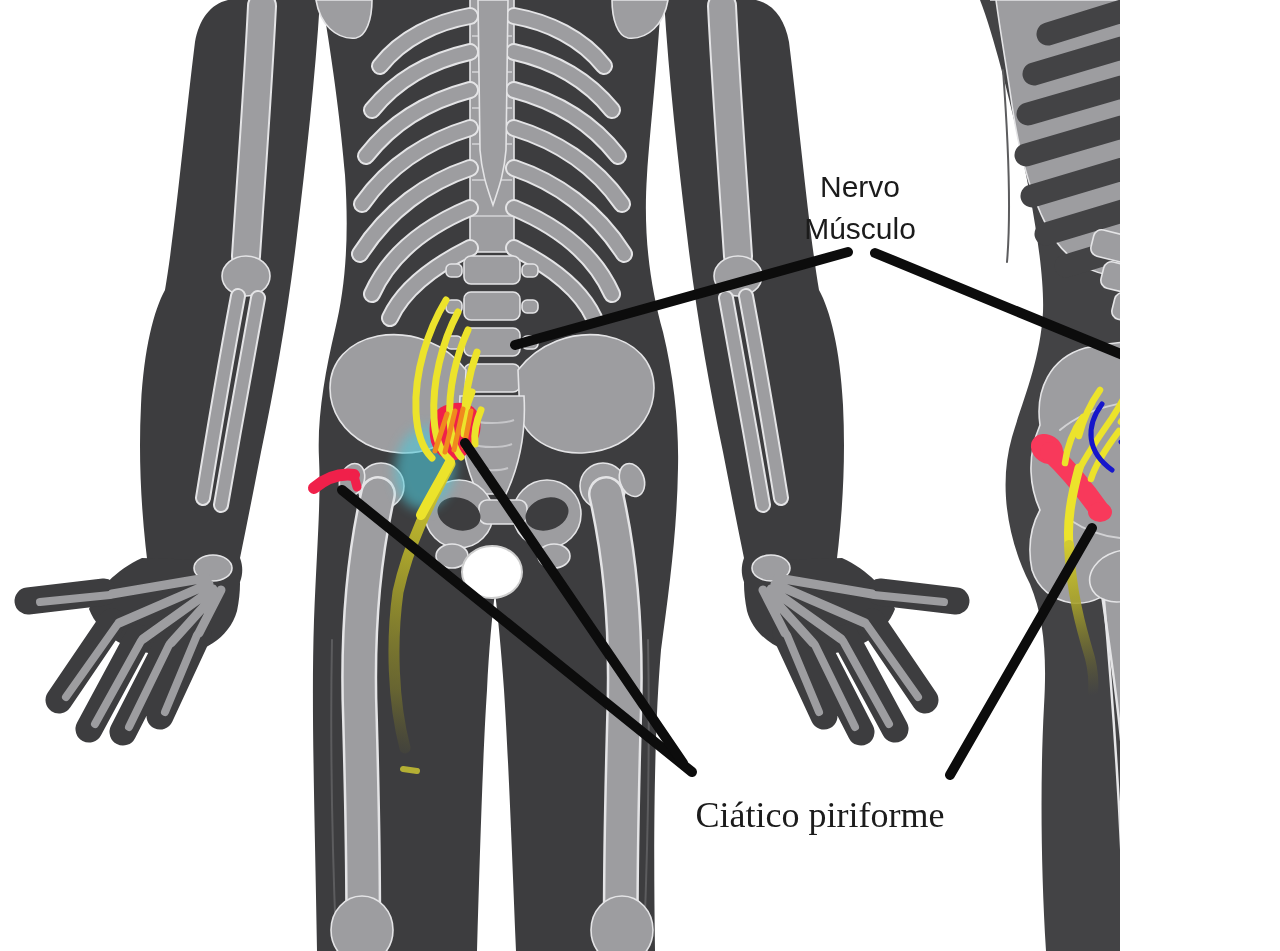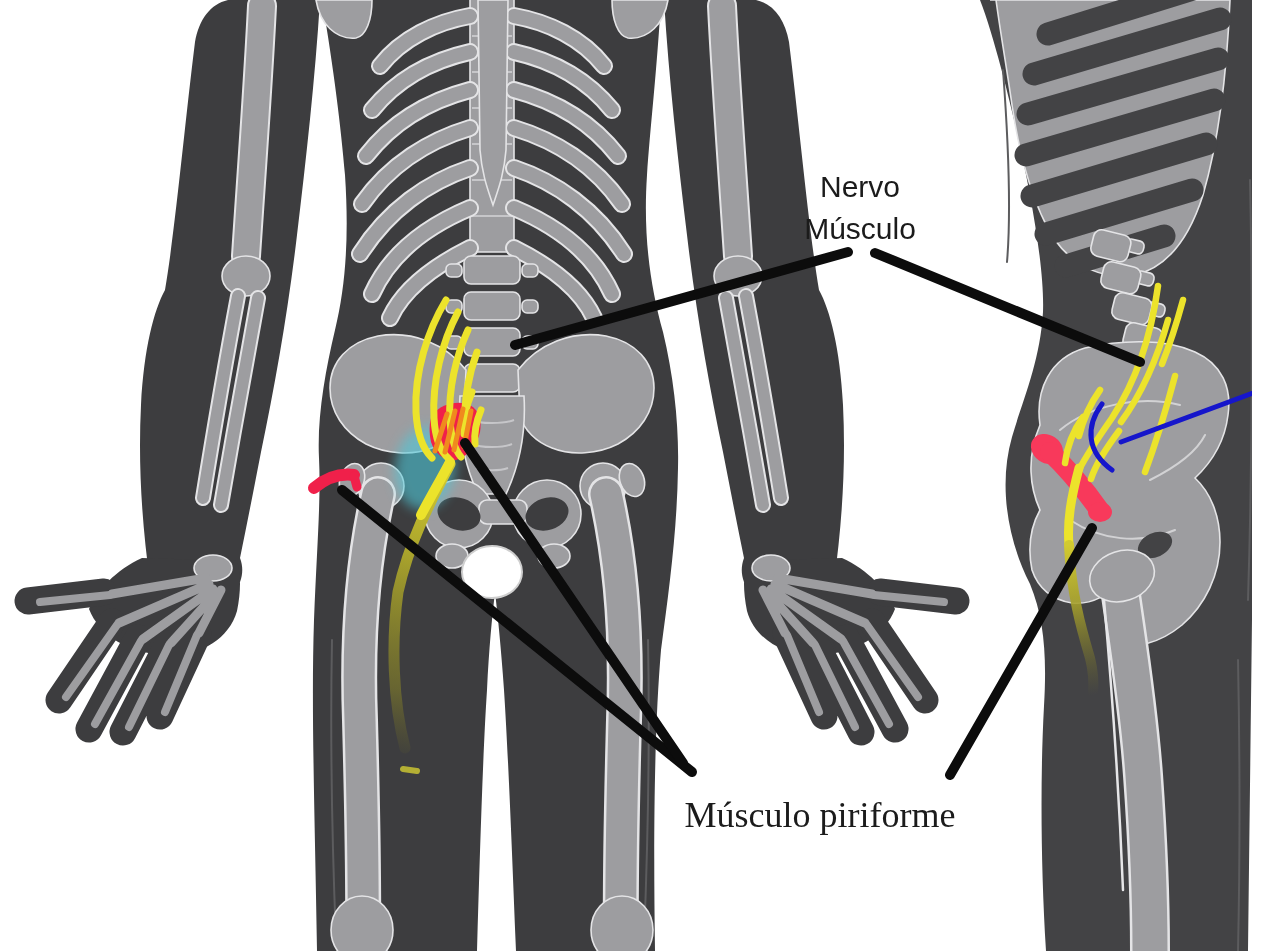--- a/index.html
+++ b/index.html
@@ -1,16 +1,16 @@
 <!DOCTYPE html>
 <html style="--background: #ffffff; --body-silhouette: #3d3d3f; --body-silhouette-side: #434345; --bone-fill: #9d9da0; --bone-outline: #e4e4e6; --nerve-yellow: #ece32b; --nerve-olive: #a9a32c; --nerve-orange: #f08a1e; --muscle-red: #f0204a; --muscle-red-side: #f8395b; --highlight-cyan: #4fc8d8; --pointer-black: #0c0c0c; --pointer-blue: #1616cb; --label-text: #1b1b1b;"><head>
 <meta charset="utf-8">
 <style>
   html,body{margin:0;padding:0;background:#fff;}
-  .stage{position:relative;width:1252px;height:951px;background:var(--background,#fff);
+  .stage{position:relative;width:1120px;height:951px;background:var(--background,#fff);
          overflow:hidden;font-family:"Liberation Sans",sans-serif;}
   svg{position:absolute;left:0;top:0;}
   
   .sil  {fill:var(--body-silhouette);}
   .sil2 {fill:var(--body-silhouette-side);}
   .silS {fill:none;stroke:var(--body-silhouette);stroke-linecap:round;}
   .bone {fill:var(--bone-fill);stroke:var(--bone-outline);stroke-width:1.6;}
   .boneS{fill:none;stroke:var(--bone-fill);stroke-linecap:round;}
   .boneU{fill:none;stroke:var(--bone-outline);stroke-linecap:round;}
   .seg  {fill:none;stroke:#c6c6c9;stroke-width:2;}
@@ -227,14 +227,14 @@
     <path class="pointer" d="M342,490 L692,772"></path>
     <path class="pointer" d="M465,443 L683,763"></path>
     <path class="pointer" d="M950,775 L1092,528"></path>
   </g>
 </svg>
 
 <div class="lbl" id="label-nervo">
   <div>Nervo</div>
   <div>Músculo</div>
 </div>
-<div class="lbl" id="label-musculo">Músculo piriforme</div>
+<div class="lbl" id="label-musculo">Ciático piriforme</div>
 </div>
 
 </body></html>

